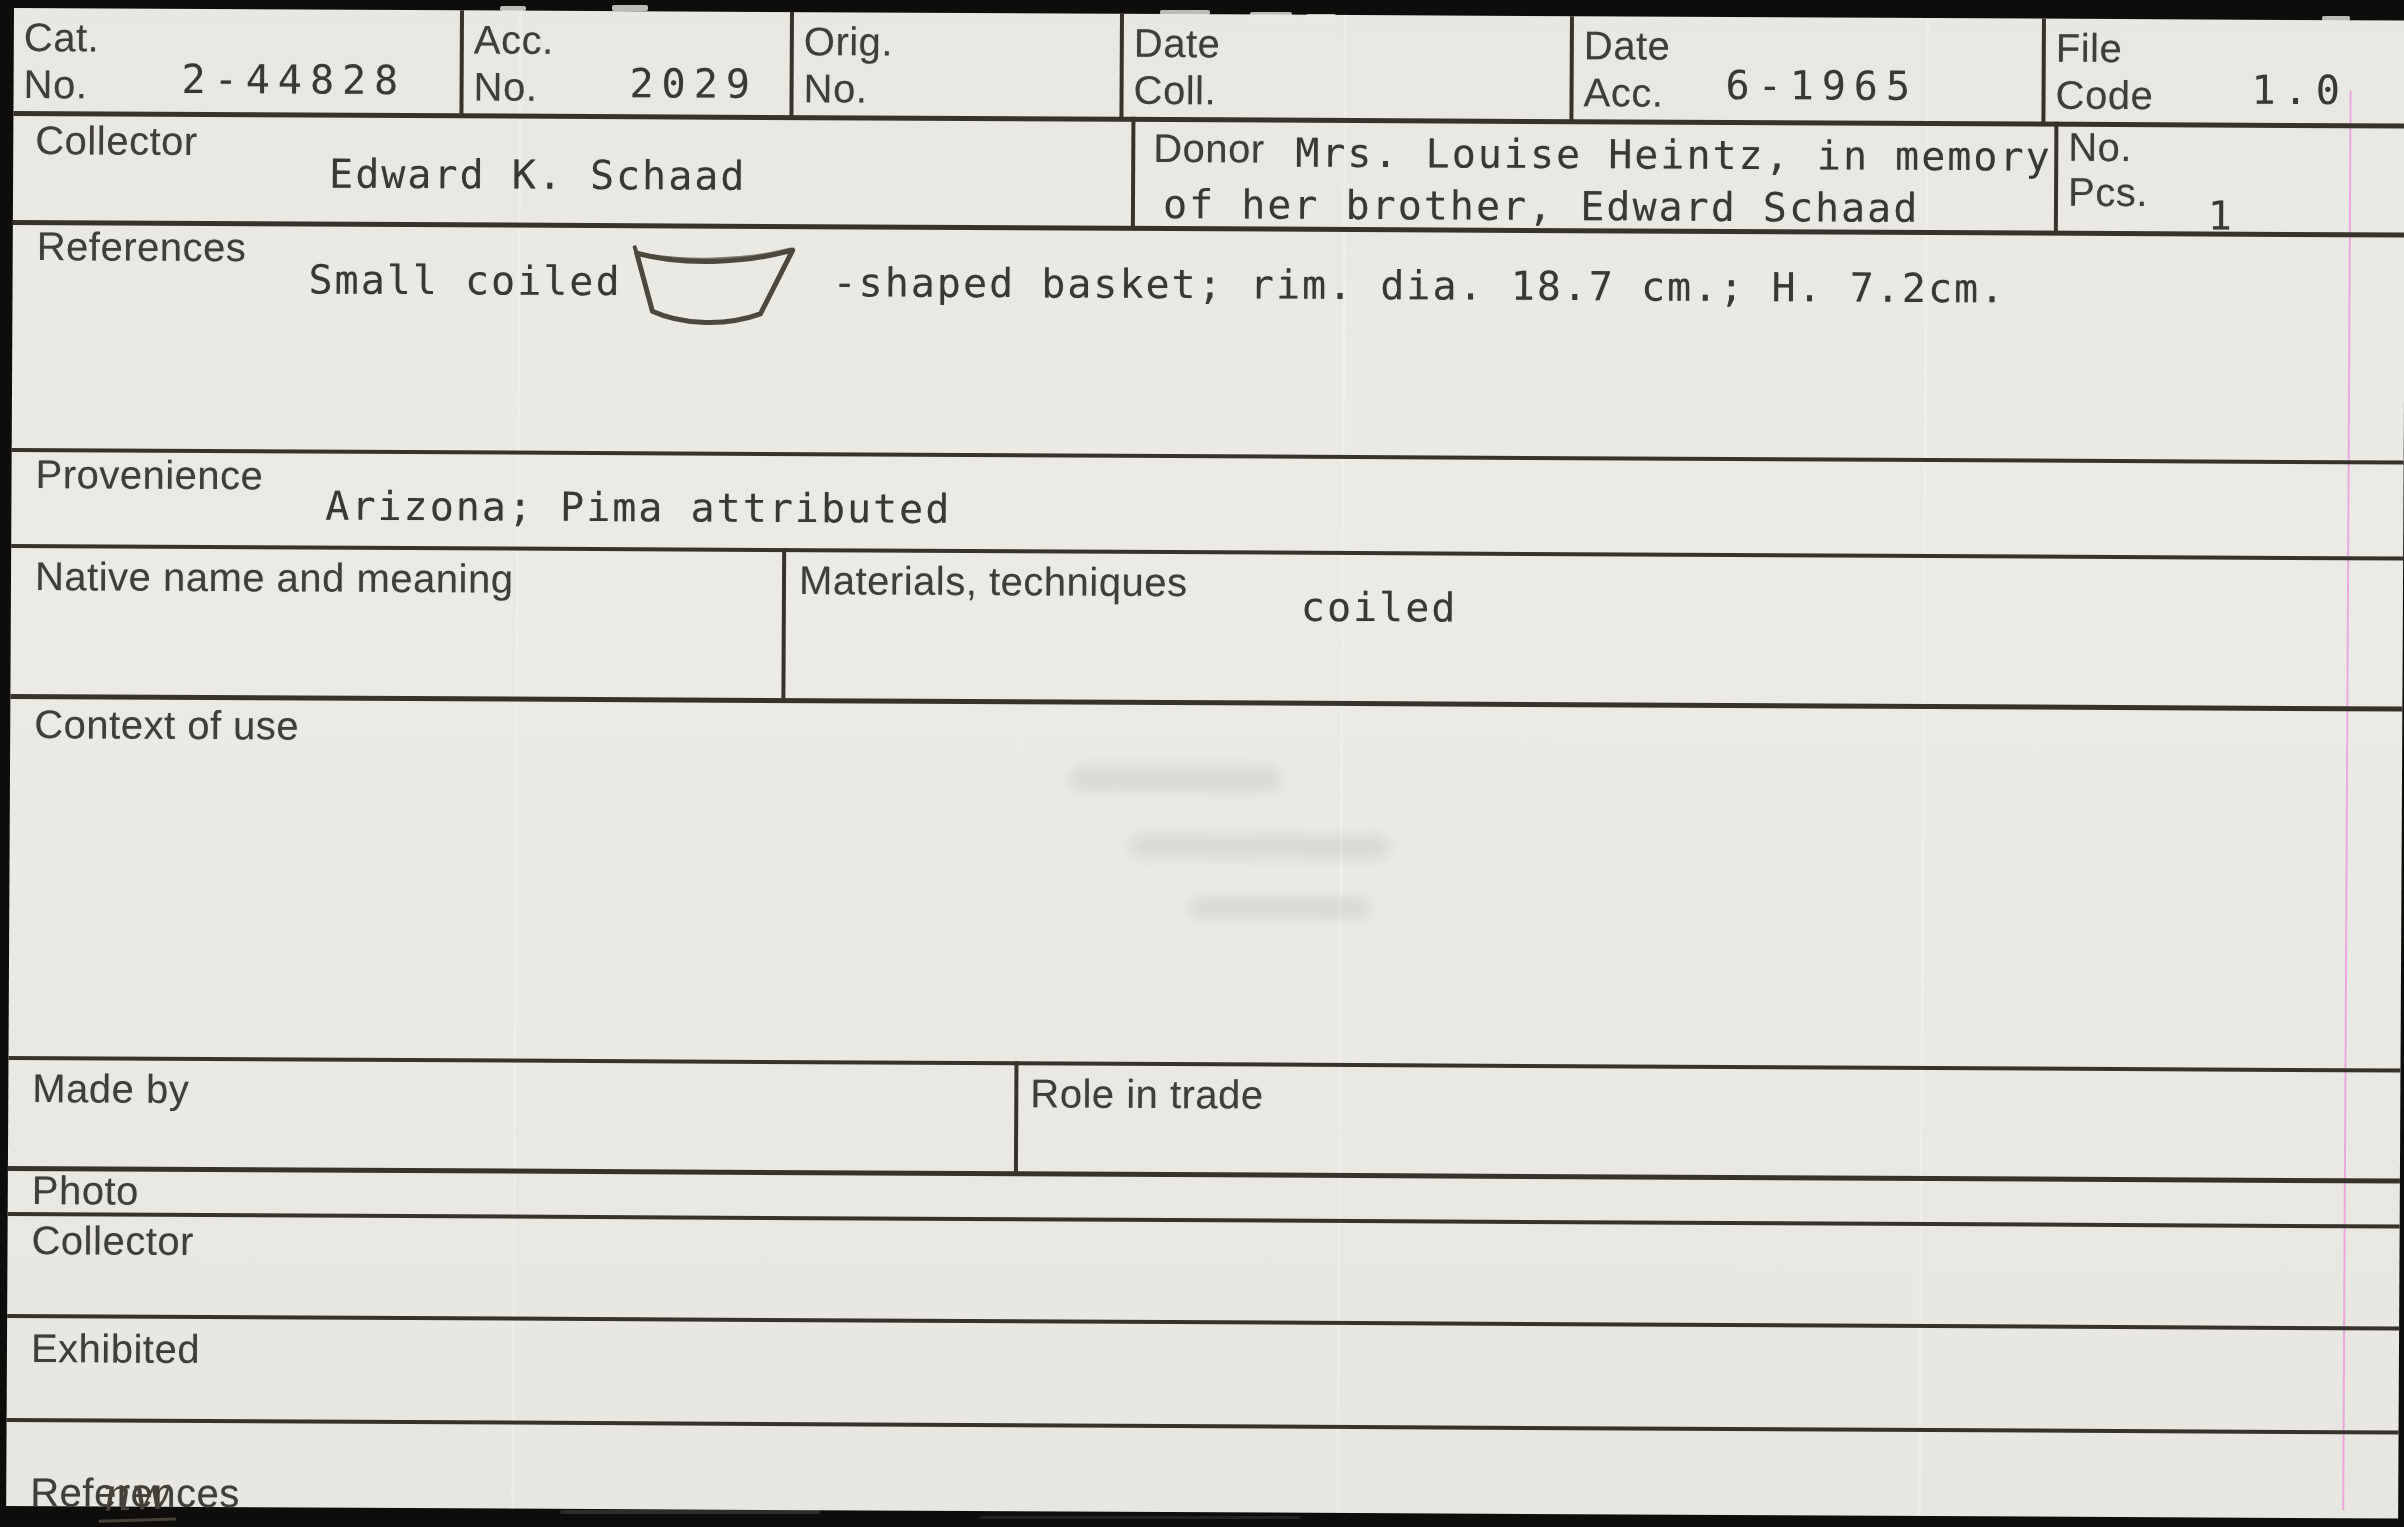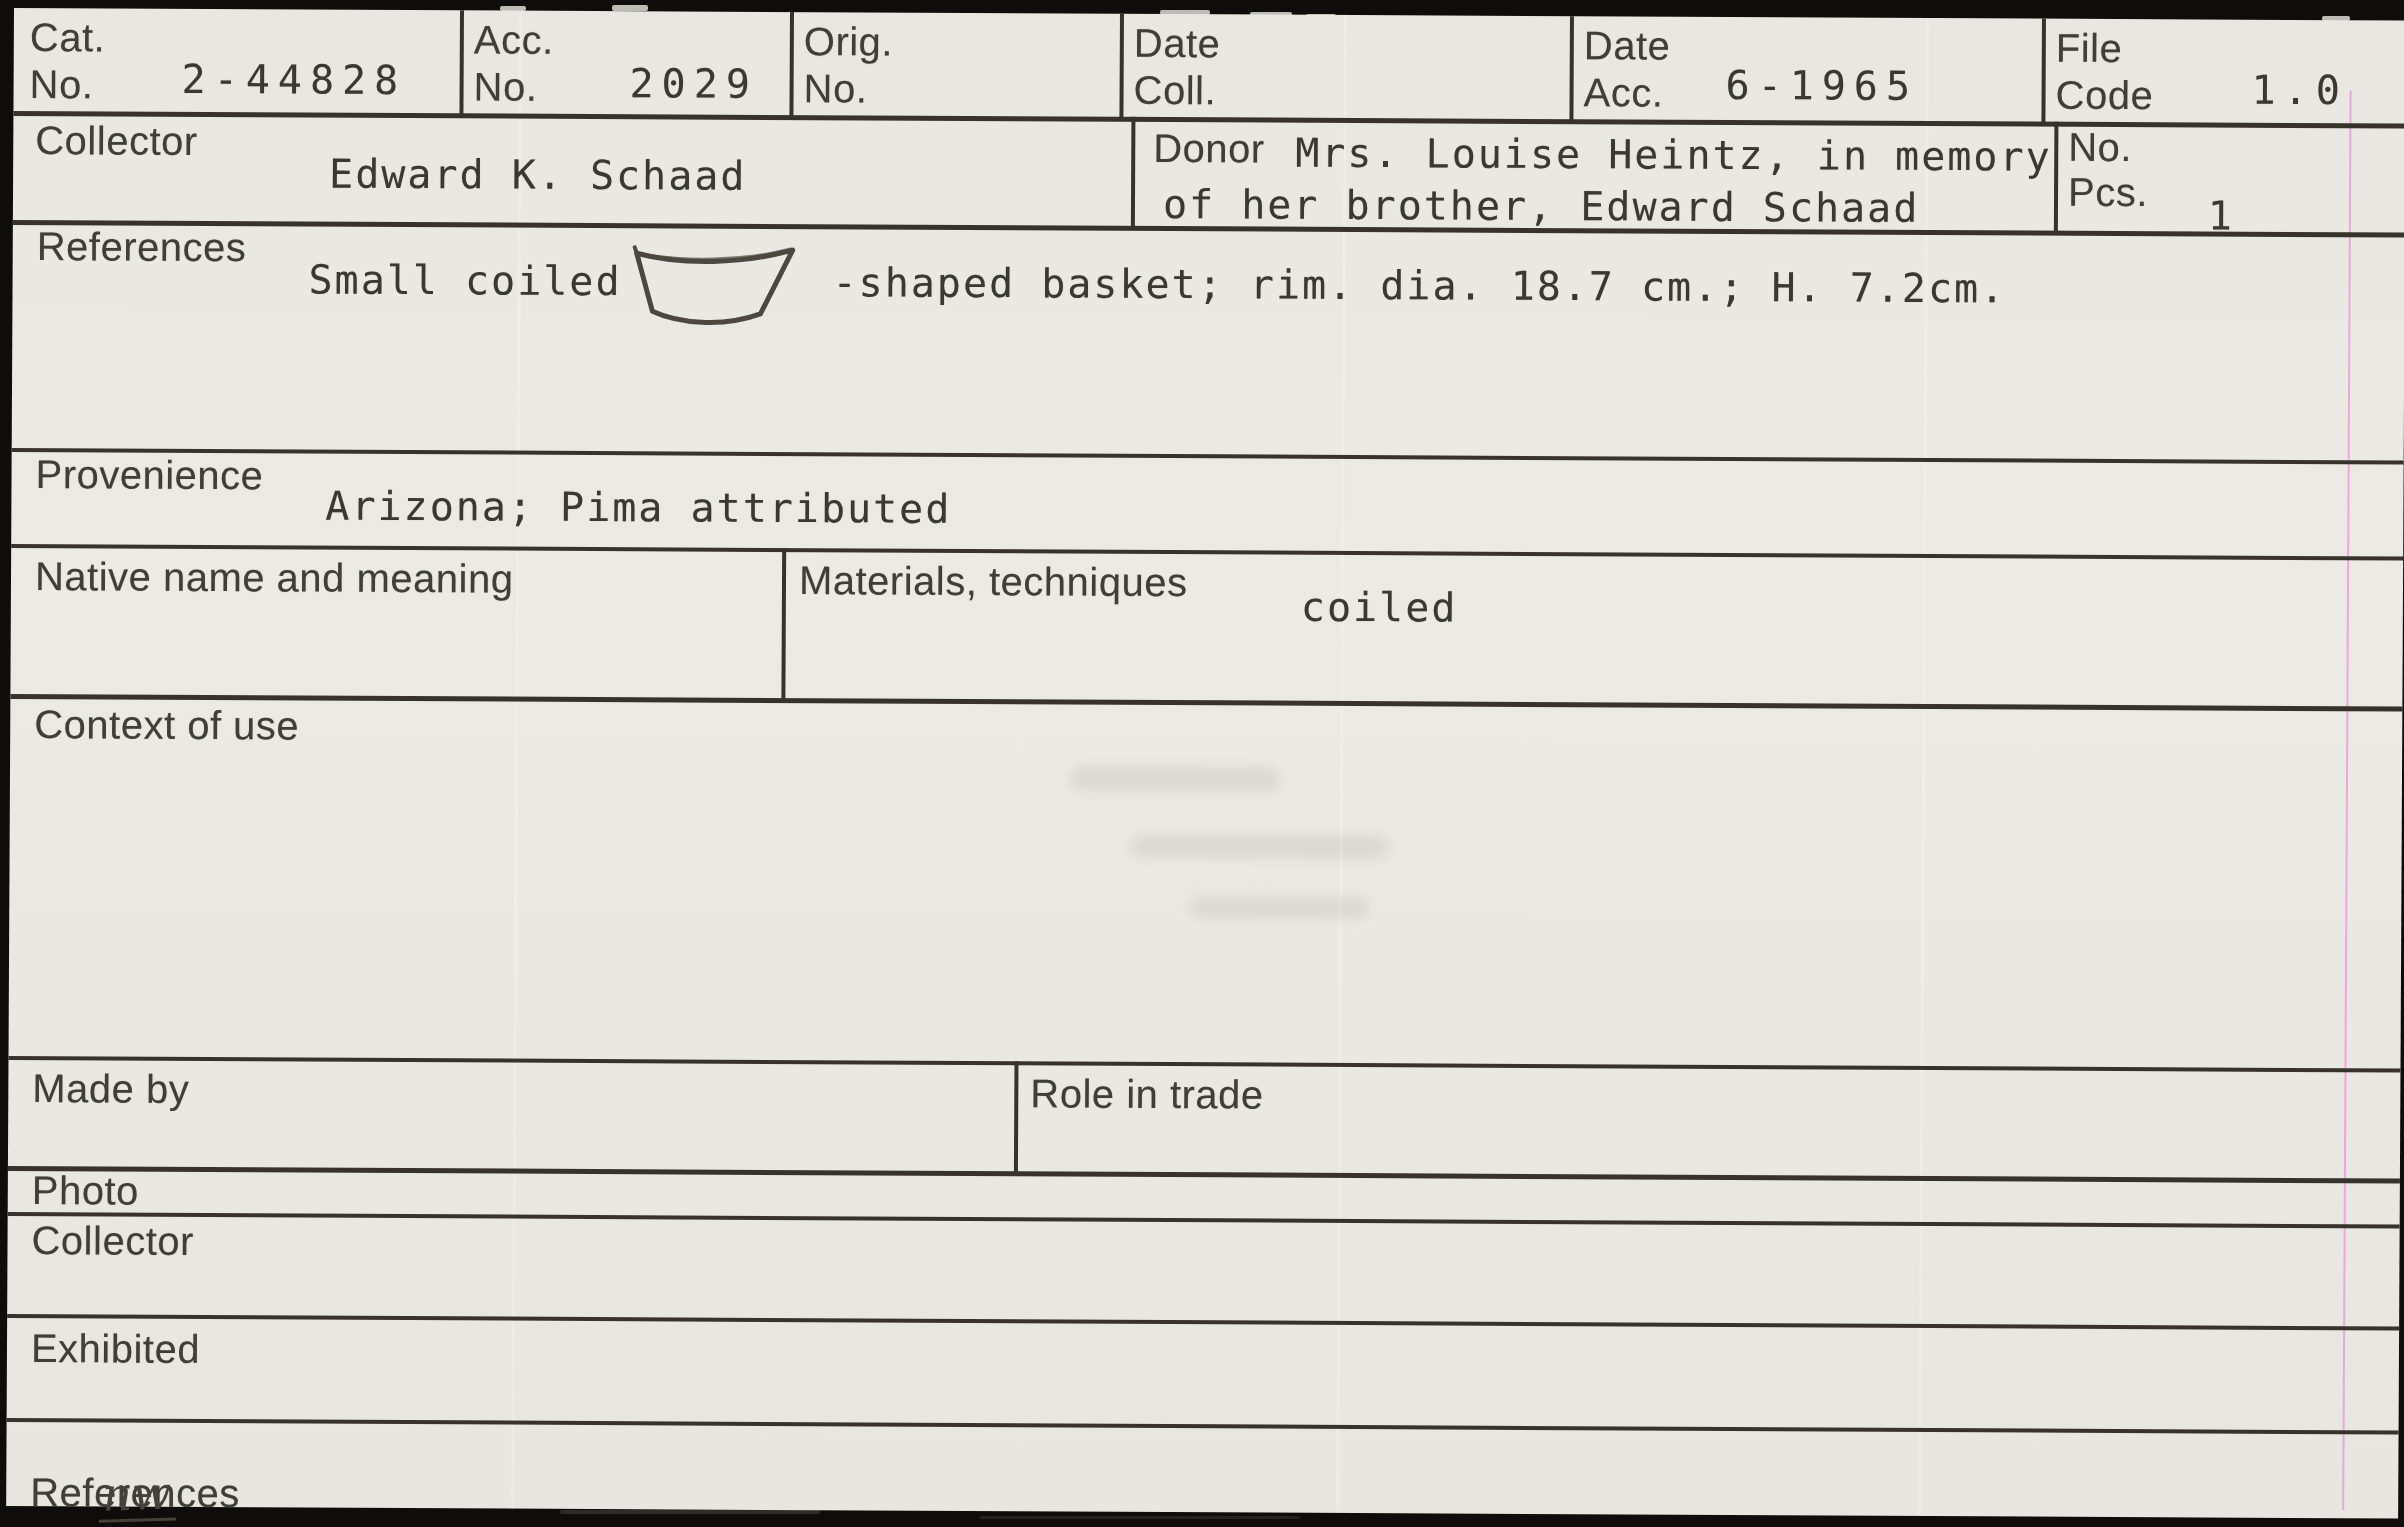--- a/index.html
+++ b/index.html
@@ -85,21 +85,21 @@
   <div class="vline" style="left:446px;top:0;height:107px;"></div>
   <div class="vline" style="left:776px;top:0;height:107px;"></div>
   <div class="vline" style="left:1106px;top:0;height:107px;"></div>
   <div class="vline" style="left:1556px;top:0;height:107px;"></div>
   <div class="vline" style="left:2028px;top:0;height:107px;"></div>
   <div class="vline" style="left:1118px;top:103px;height:113px;"></div>
   <div class="vline" style="left:2041px;top:103px;height:113px;"></div>
   <div class="vline" style="left:771px;top:536px;height:154px;"></div>
   <div class="vline" style="left:1006px;top:1048px;height:114px;"></div>
 
-  <div class="lblgroup" style="left:16px;top:6px;">
+  <div class="lblgroup" style="left:10px;top:6px;">
     <div class="ln">Cat.</div>
     <div class="ln">No.</div>
   </div>
   <div class="lblgroup" style="left:460px;top:6px;">
     <div class="ln">Acc.</div>
     <div class="ln">No.</div>
   </div>
   <div class="lblgroup" style="left:790px;top:6px;">
     <div class="ln">Orig.</div>
     <div class="ln">No.</div>

